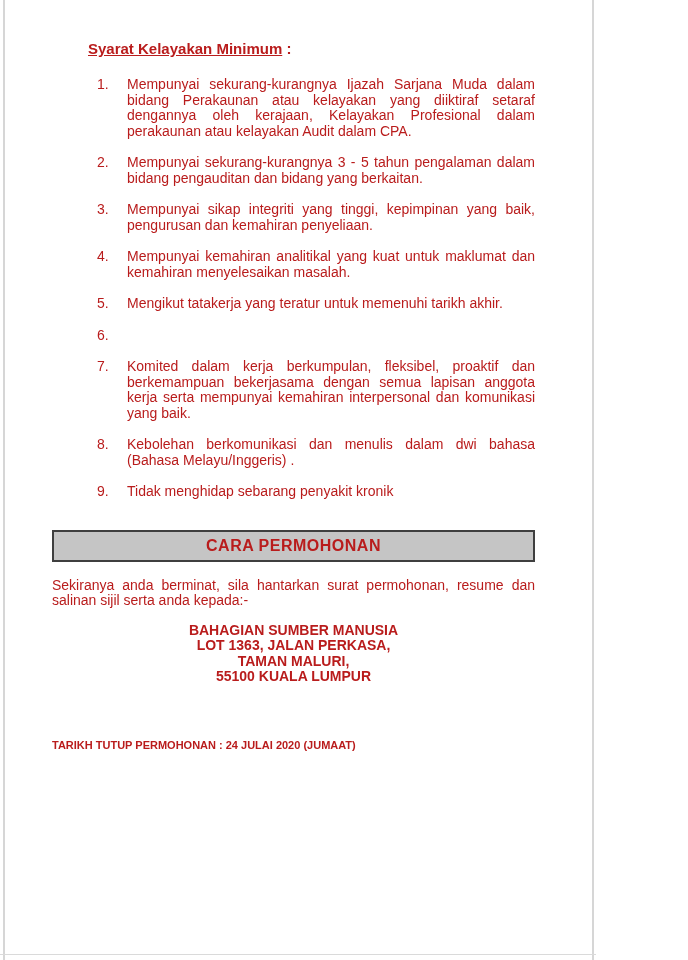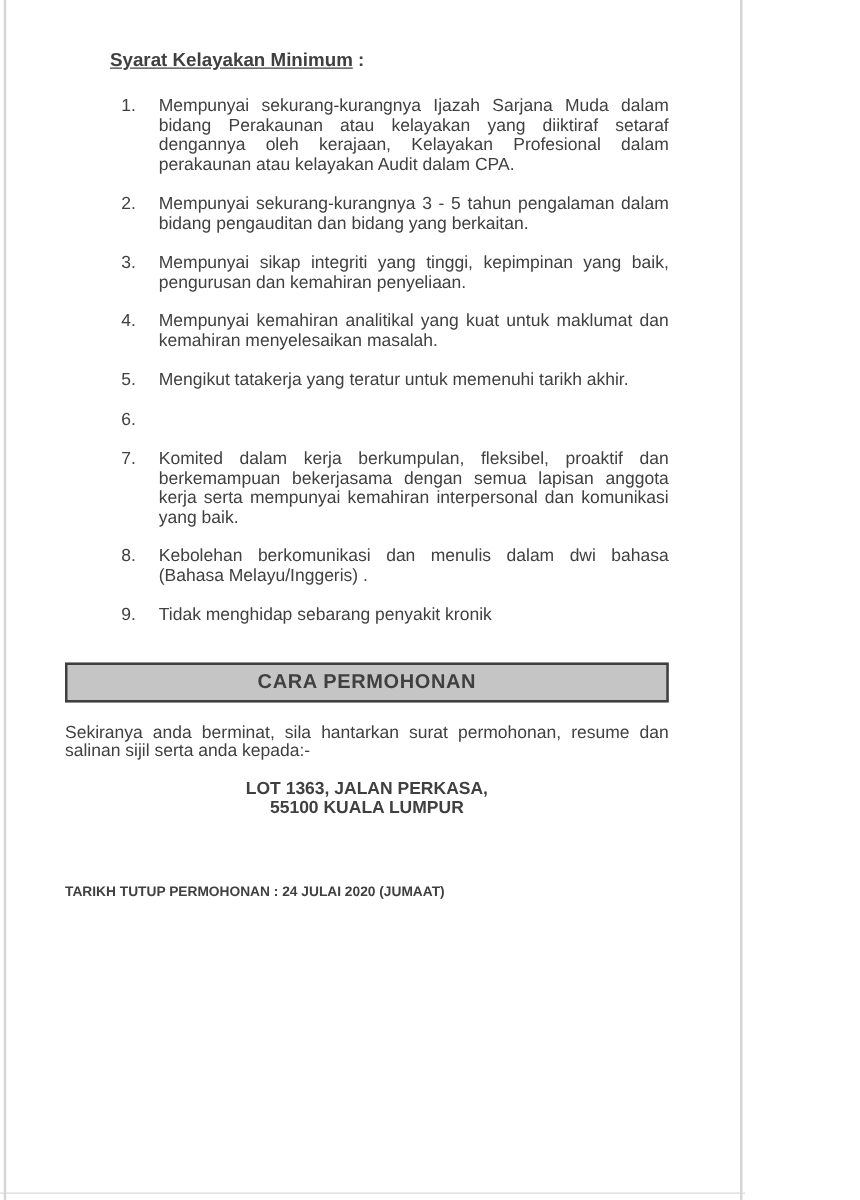--- a/index.html
+++ b/index.html
@@ -2,21 +2,21 @@
 <html><head>
 <meta charset="utf-8">
 <style>
   html, body { margin:0; padding:0; background:#ffffff; }
   .page {
     position: relative;
     width: 596px;
     height: 960px;
     background: #ffffff;
     font-family: "Liberation Sans", sans-serif;
-    color: #404040;
+    color: #b91c1c;
     overflow: hidden;
   }
   .edge { position:absolute; background:#cfcfcf; }
   .edge-left  { left:3px; top:0; width:2px; height:960px; background:#d6d6d6; }
   .edge-right { right:2px; top:0; width:2px; height:960px; background:#d6d6d6; }
   .edge-bottom{ left:0; bottom:5px; width:688px; height:1px; background:#dadada; }
 
   .content {
     position: relative;
     padding: 40px 61px 0 52px;
@@ -124,20 +124,22 @@
         <span class="req-num">9.</span>
         <span class="req-text">Tidak menghidap sebarang penyakit kronik</span>
       </div>
     </div>
 
     <div class="banner">CARA PERMOHONAN</div>
 
     <div class="intro">Sekiranya anda berminat, sila hantarkan surat permohonan, resume dan salinan sijil serta anda kepada:-</div>
 
     <div class="address">
+      <div>BAHAGIAN SUMBER MANUSIA</div>
       <div>LOT 1363, JALAN PERKASA,</div>
+      <div>TAMAN MALURI,</div>
       <div>55100 KUALA LUMPUR</div>
     </div>
 
     <div class="closing">TARIKH TUTUP PERMOHONAN : 24 JULAI 2020 (JUMAAT)</div>
 
   </div>
 </div>
 
 </body></html>

